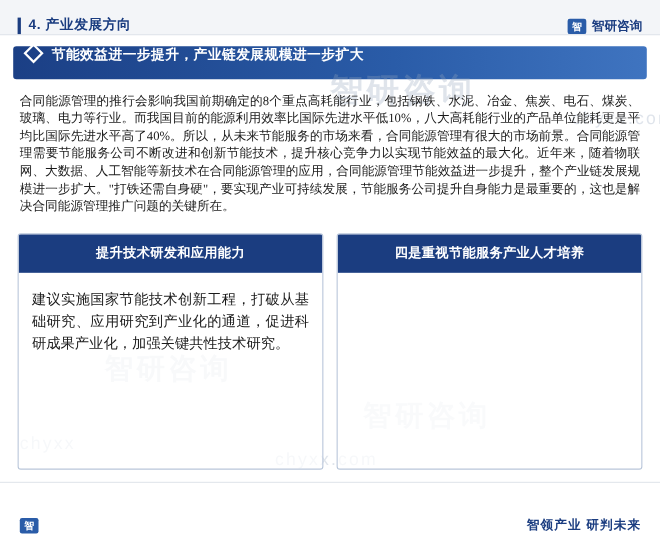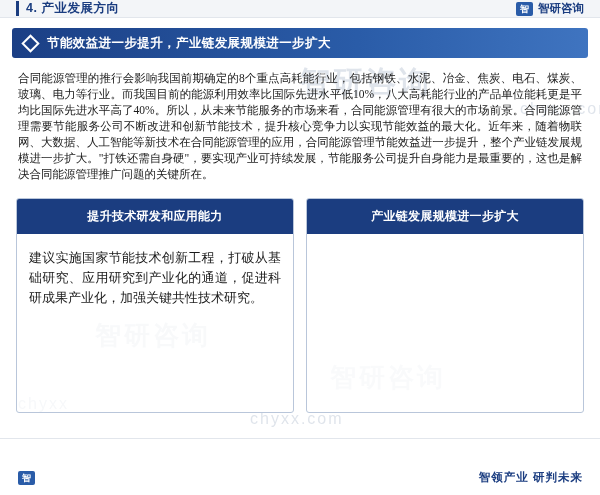--- a/index.html
+++ b/index.html
@@ -17,25 +17,25 @@
   .page {
     position: relative;
     width: 600px;
     height: 495px;
     background: #ffffff;
     box-sizing: border-box;
   }
 
   
   .header {
-    height: 18px;
+    height: 32px;
     background: #f3f5f8;
     border-bottom: 1px solid #e2e6ec;
     display: flex;
-    align-items: center;
+    align-items: flex-end;
     padding: 0 16px;
     box-sizing: border-box;
     position: relative;
   }
   .header-bar {
     width: 3px;
     height: 15px;
     background: #1b3d80;
     margin-right: 7px;
   }
@@ -68,21 +68,20 @@
     font-weight: bold;
   }
 
   
   .title-band {
     margin: 10px 12px 0 12px;
     height: 30px;
     background: linear-gradient(90deg, #1b3f85 0%, #2a5ca8 60%, #3f74c0 100%);
     border-radius: 3px;
     display: flex;
-    align-items: center;
     padding: 0 12px;
     box-sizing: border-box;
   }
   .title-diamond {
     width: 13px;
     height: 13px;
     border: 2px solid #ffffff;
     transform: rotate(45deg);
     margin-right: 10px;
     box-sizing: border-box;
@@ -245,21 +244,21 @@
   <div class="body-wrap">
     <p class="paragraph">合同能源管理的推行会影响我国前期确定的8个重点高耗能行业，包括钢铁、水泥、冶金、焦炭、电石、煤炭、玻璃、电力等行业。而我国目前的能源利用效率比国际先进水平低10%，八大高耗能行业的产品单位能耗更是平均比国际先进水平高了40%。所以，从未来节能服务的市场来看，合同能源管理有很大的市场前景。合同能源管理需要节能服务公司不断改进和创新节能技术，提升核心竞争力以实现节能效益的最大化。近年来，随着物联网、大数据、人工智能等新技术在合同能源管理的应用，合同能源管理节能效益进一步提升，整个产业链发展规模进一步扩大。"打铁还需自身硬"，要实现产业可持续发展，节能服务公司提升自身能力是最重要的，这也是解决合同能源管理推广问题的关键所在。</p>
   </div>
 
   <div class="cards">
     <div class="card">
       <div class="card-head">提升技术研发和应用能力</div>
       <div class="card-body">建议实施国家节能技术创新工程，打破从基础研究、应用研究到产业化的通道，促进科研成果产业化，加强关键共性技术研究。</div>
     </div>
     <div class="card">
-      <div class="card-head">产业链发展规模进一步扩大</div>
+      <div class="card-head">四是重视节能服务产业人才培养</div>
     </div>
   </div>
 
   <div class="source">资料来源：智研咨询</div>
   <div class="footer">
     <div class="footer-left-mark">
       <span class="brand-mark">智</span>
     </div>
     <div class="footer-right">
       <span class="footer-slogan">智领产业 研判未来</span>

